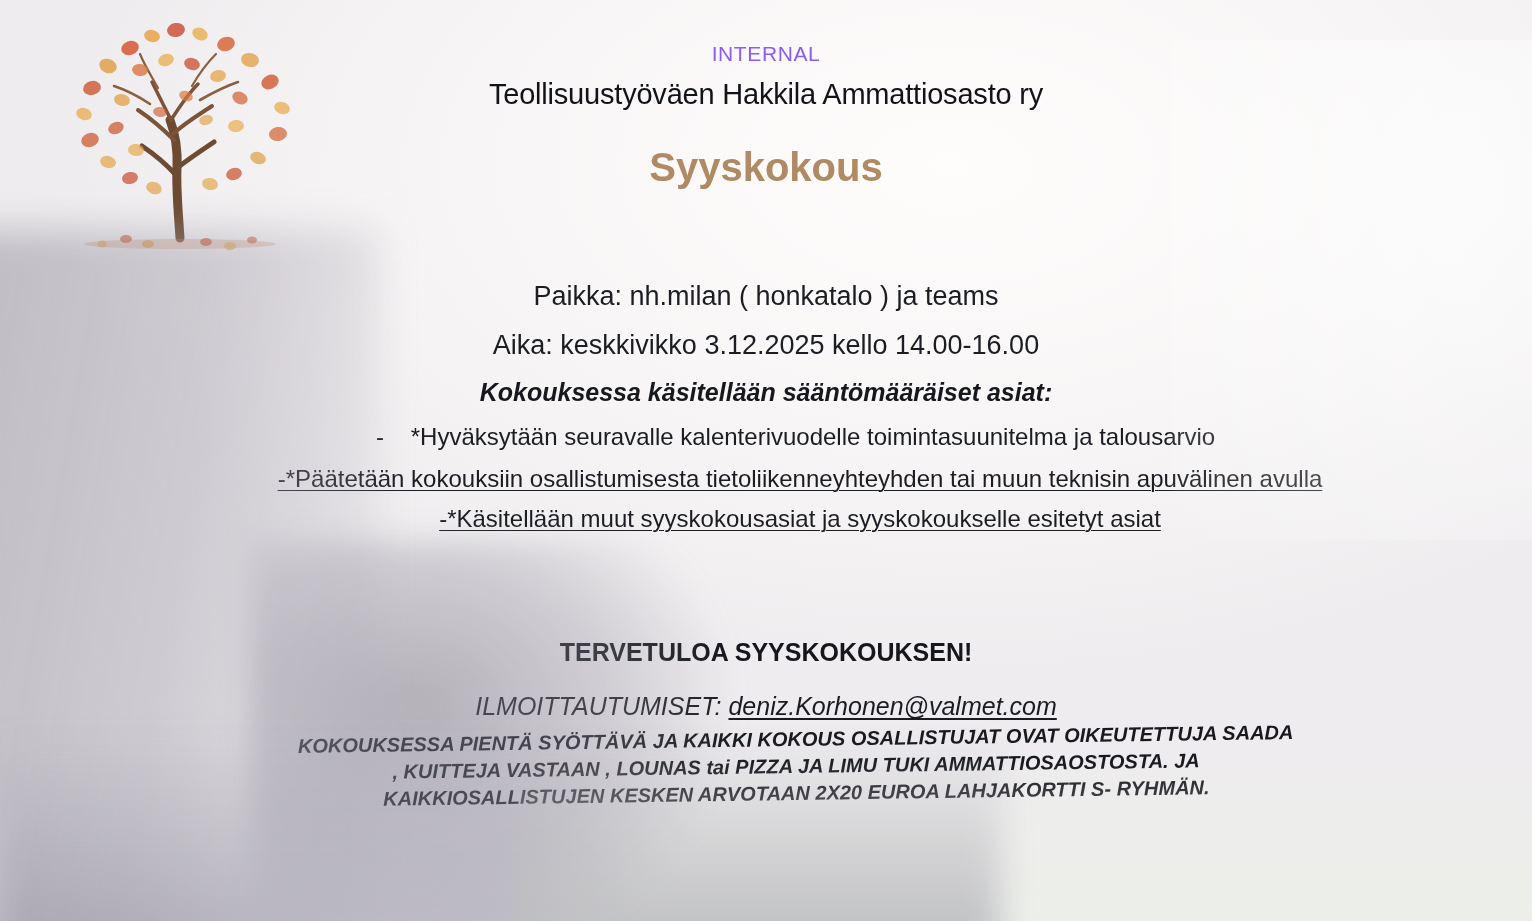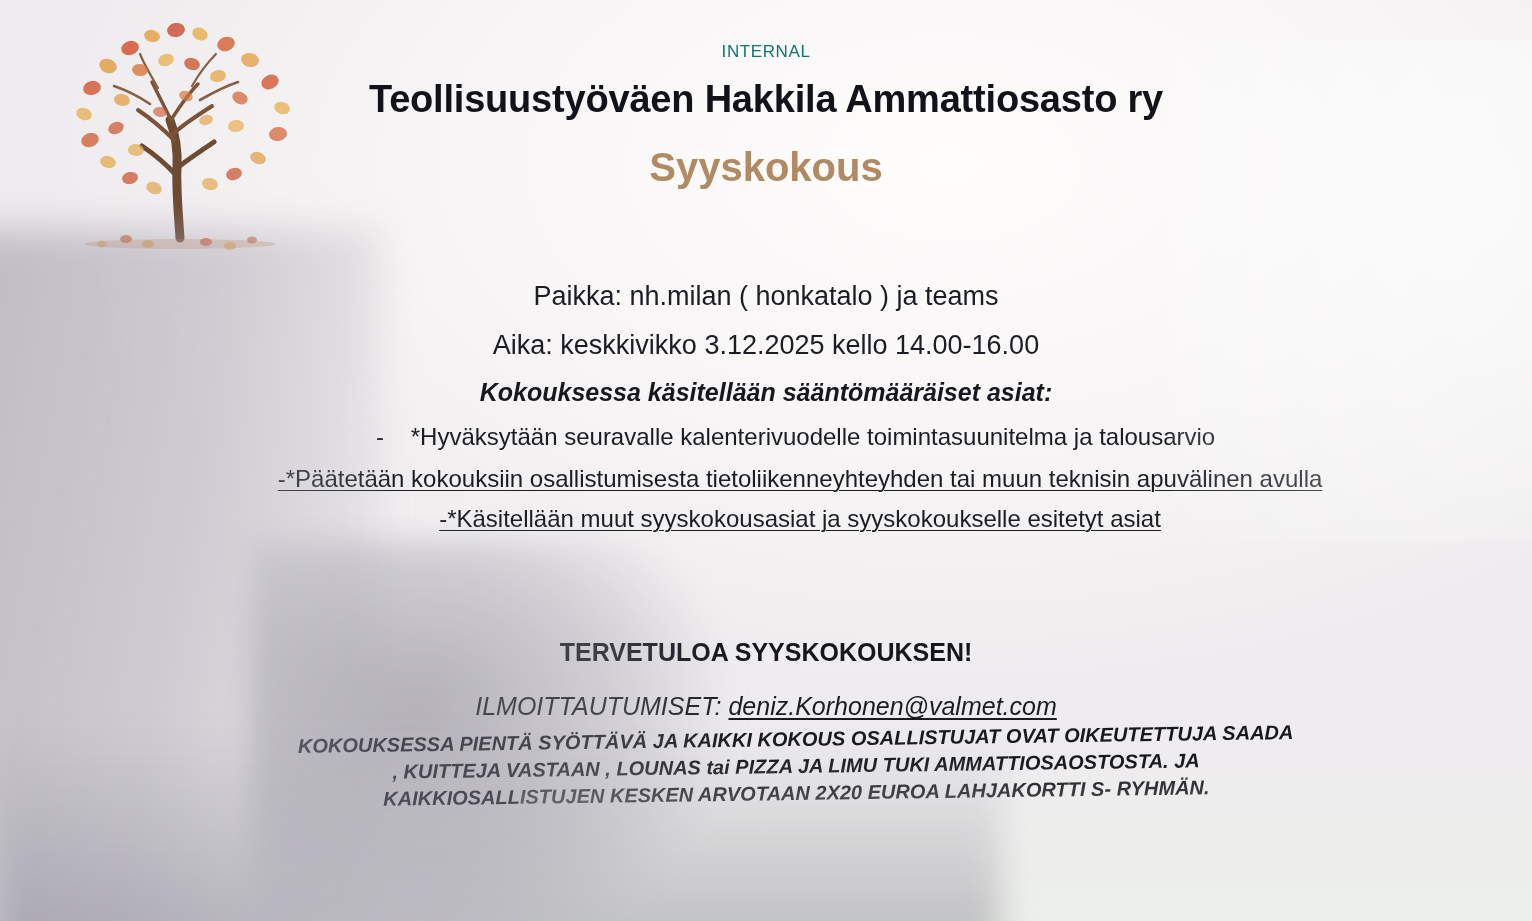--- a/index.html
+++ b/index.html
@@ -87,31 +87,31 @@
     position: absolute;
     inset: 0;
     text-align: center;
   }
 
   .internal {
     position: absolute;
     top: 42px;
     left: 0;
     right: 0;
-    font-size: 17px;
+    font-size: 21px;
     letter-spacing: 0.6px;
-    color: #0f766e;
+    color: #8b5cf6;
   }
   .org-title {
     position: absolute;
     top: 78px;
     left: 0;
     right: 0;
-    font-size: 38px;
-    font-weight: 700;
+    font-size: 29px;
+    font-weight: 400;
     letter-spacing: -0.2px;
     color: #111319;
   }
   .meeting-title {
     position: absolute;
     top: 145px;
     left: 0;
     right: 0;
     font-size: 40px;
     font-weight: 700;

